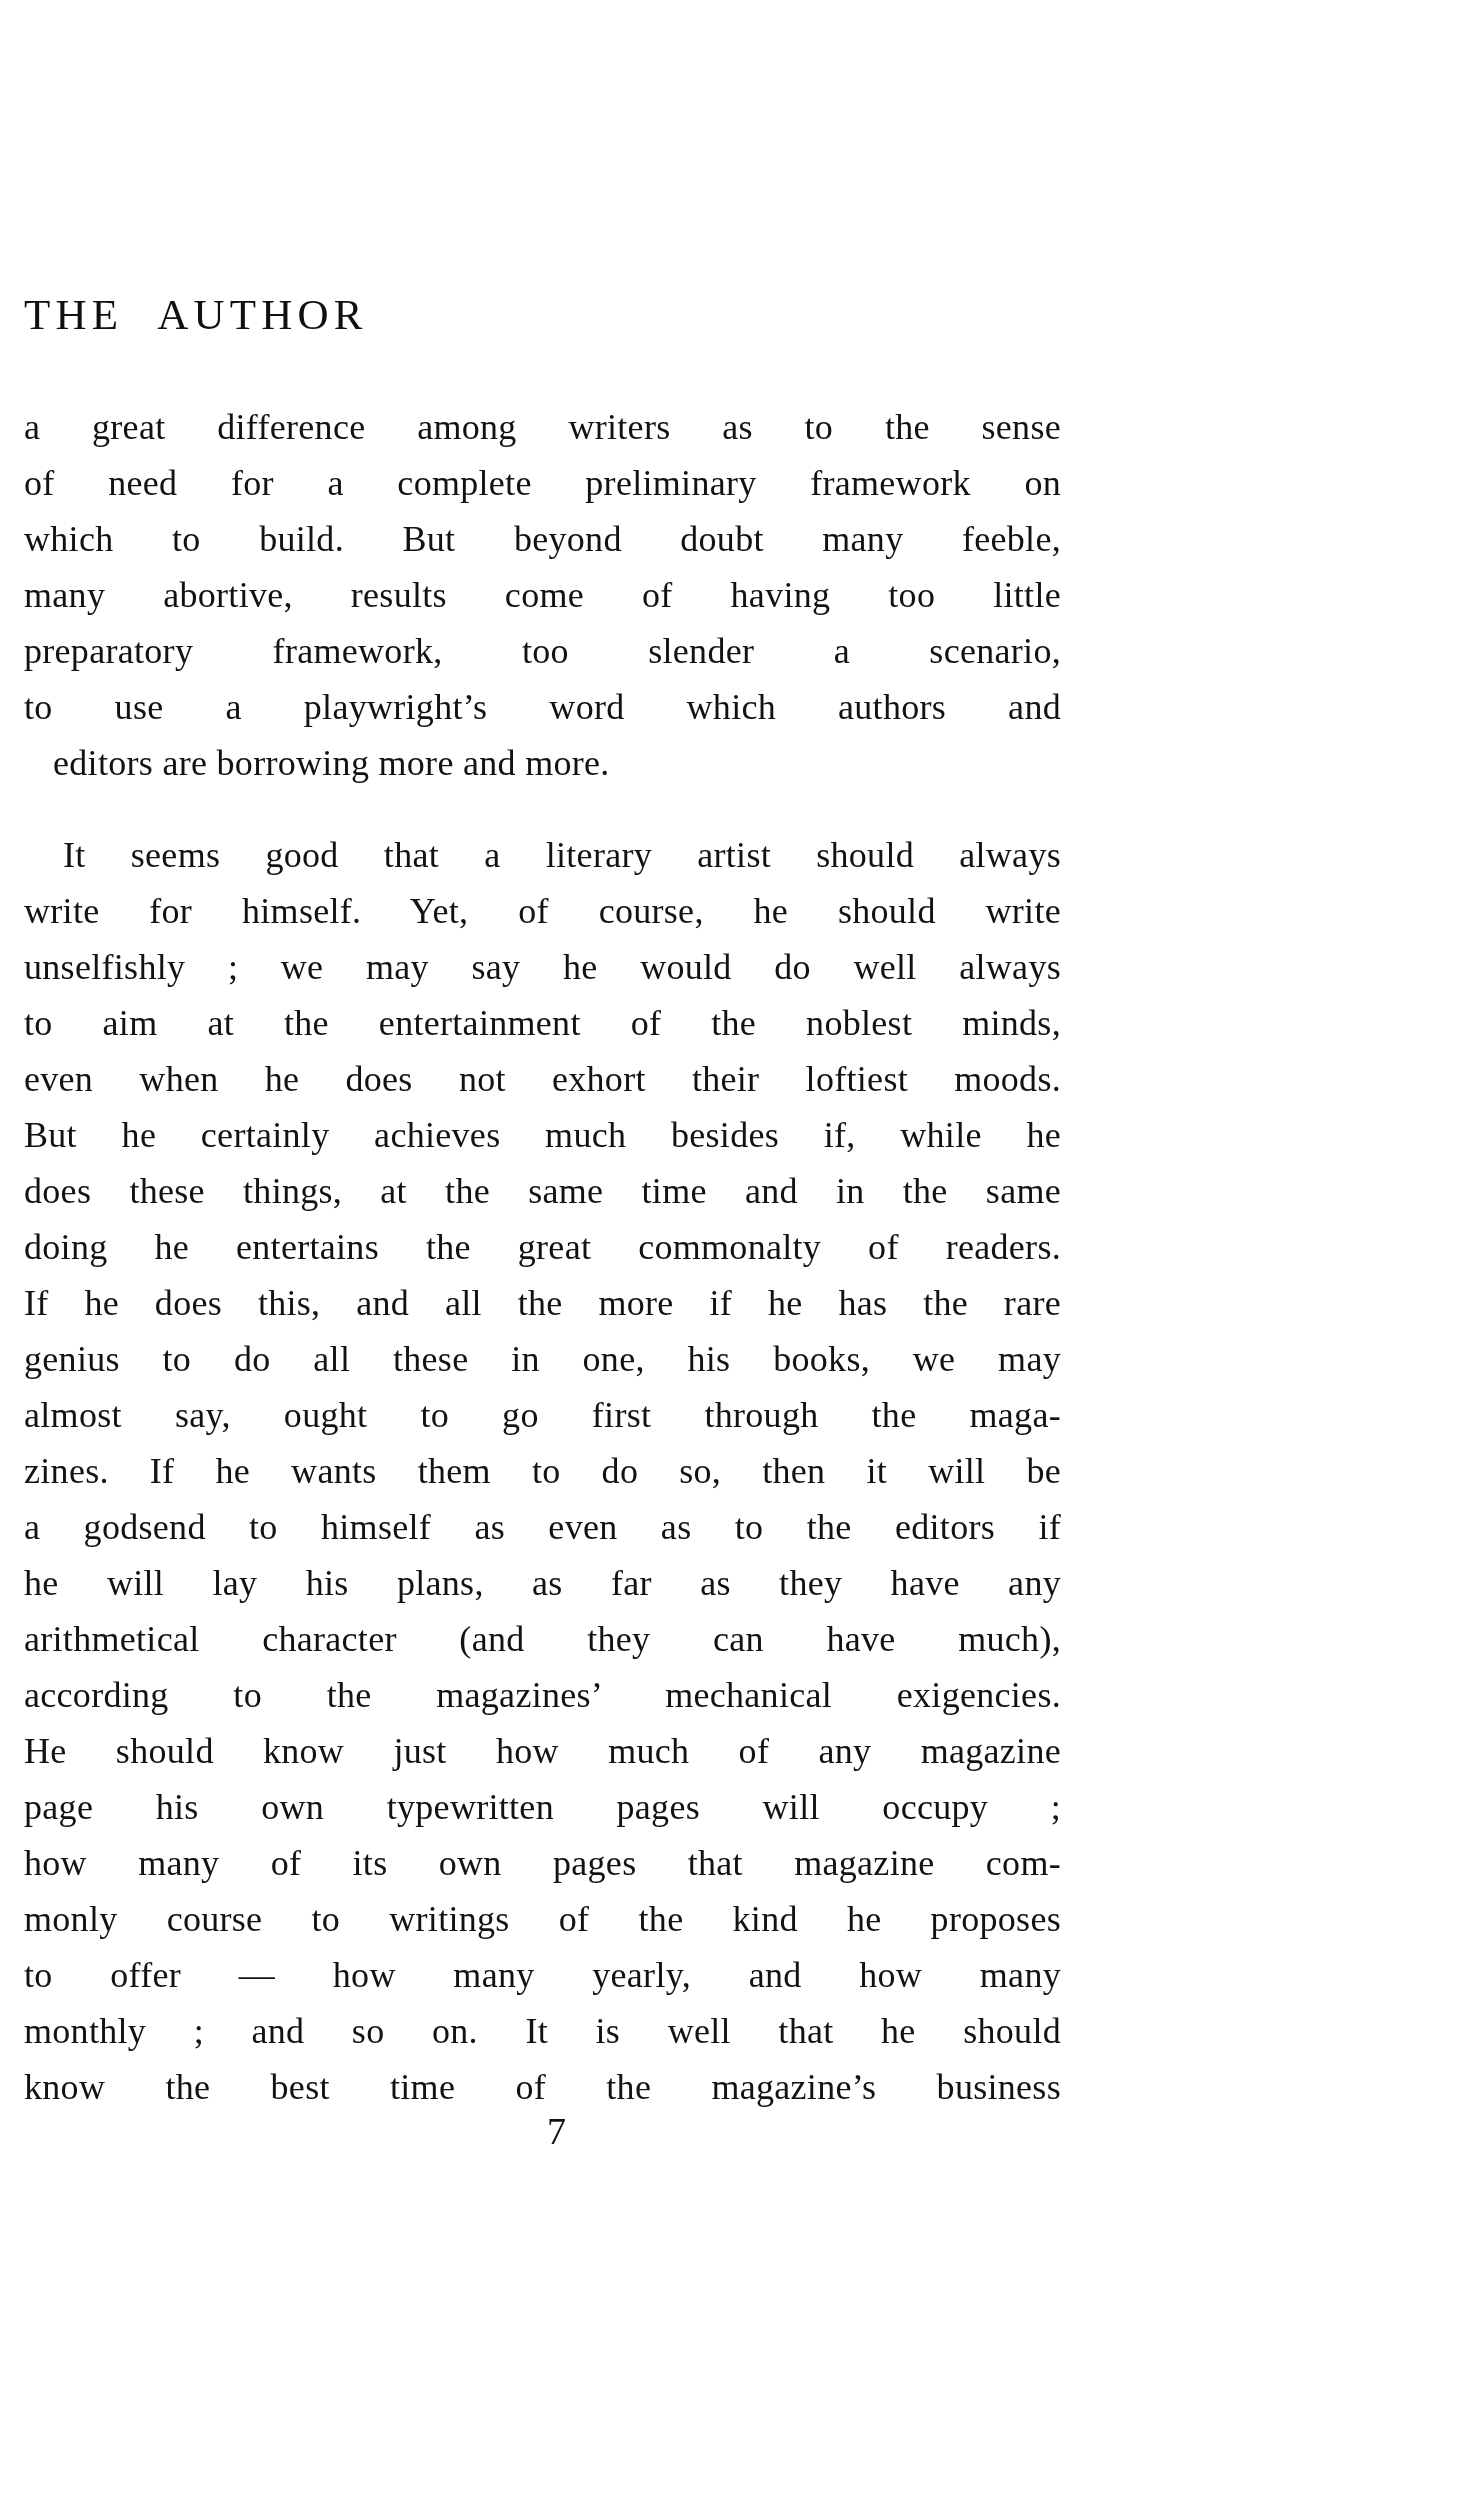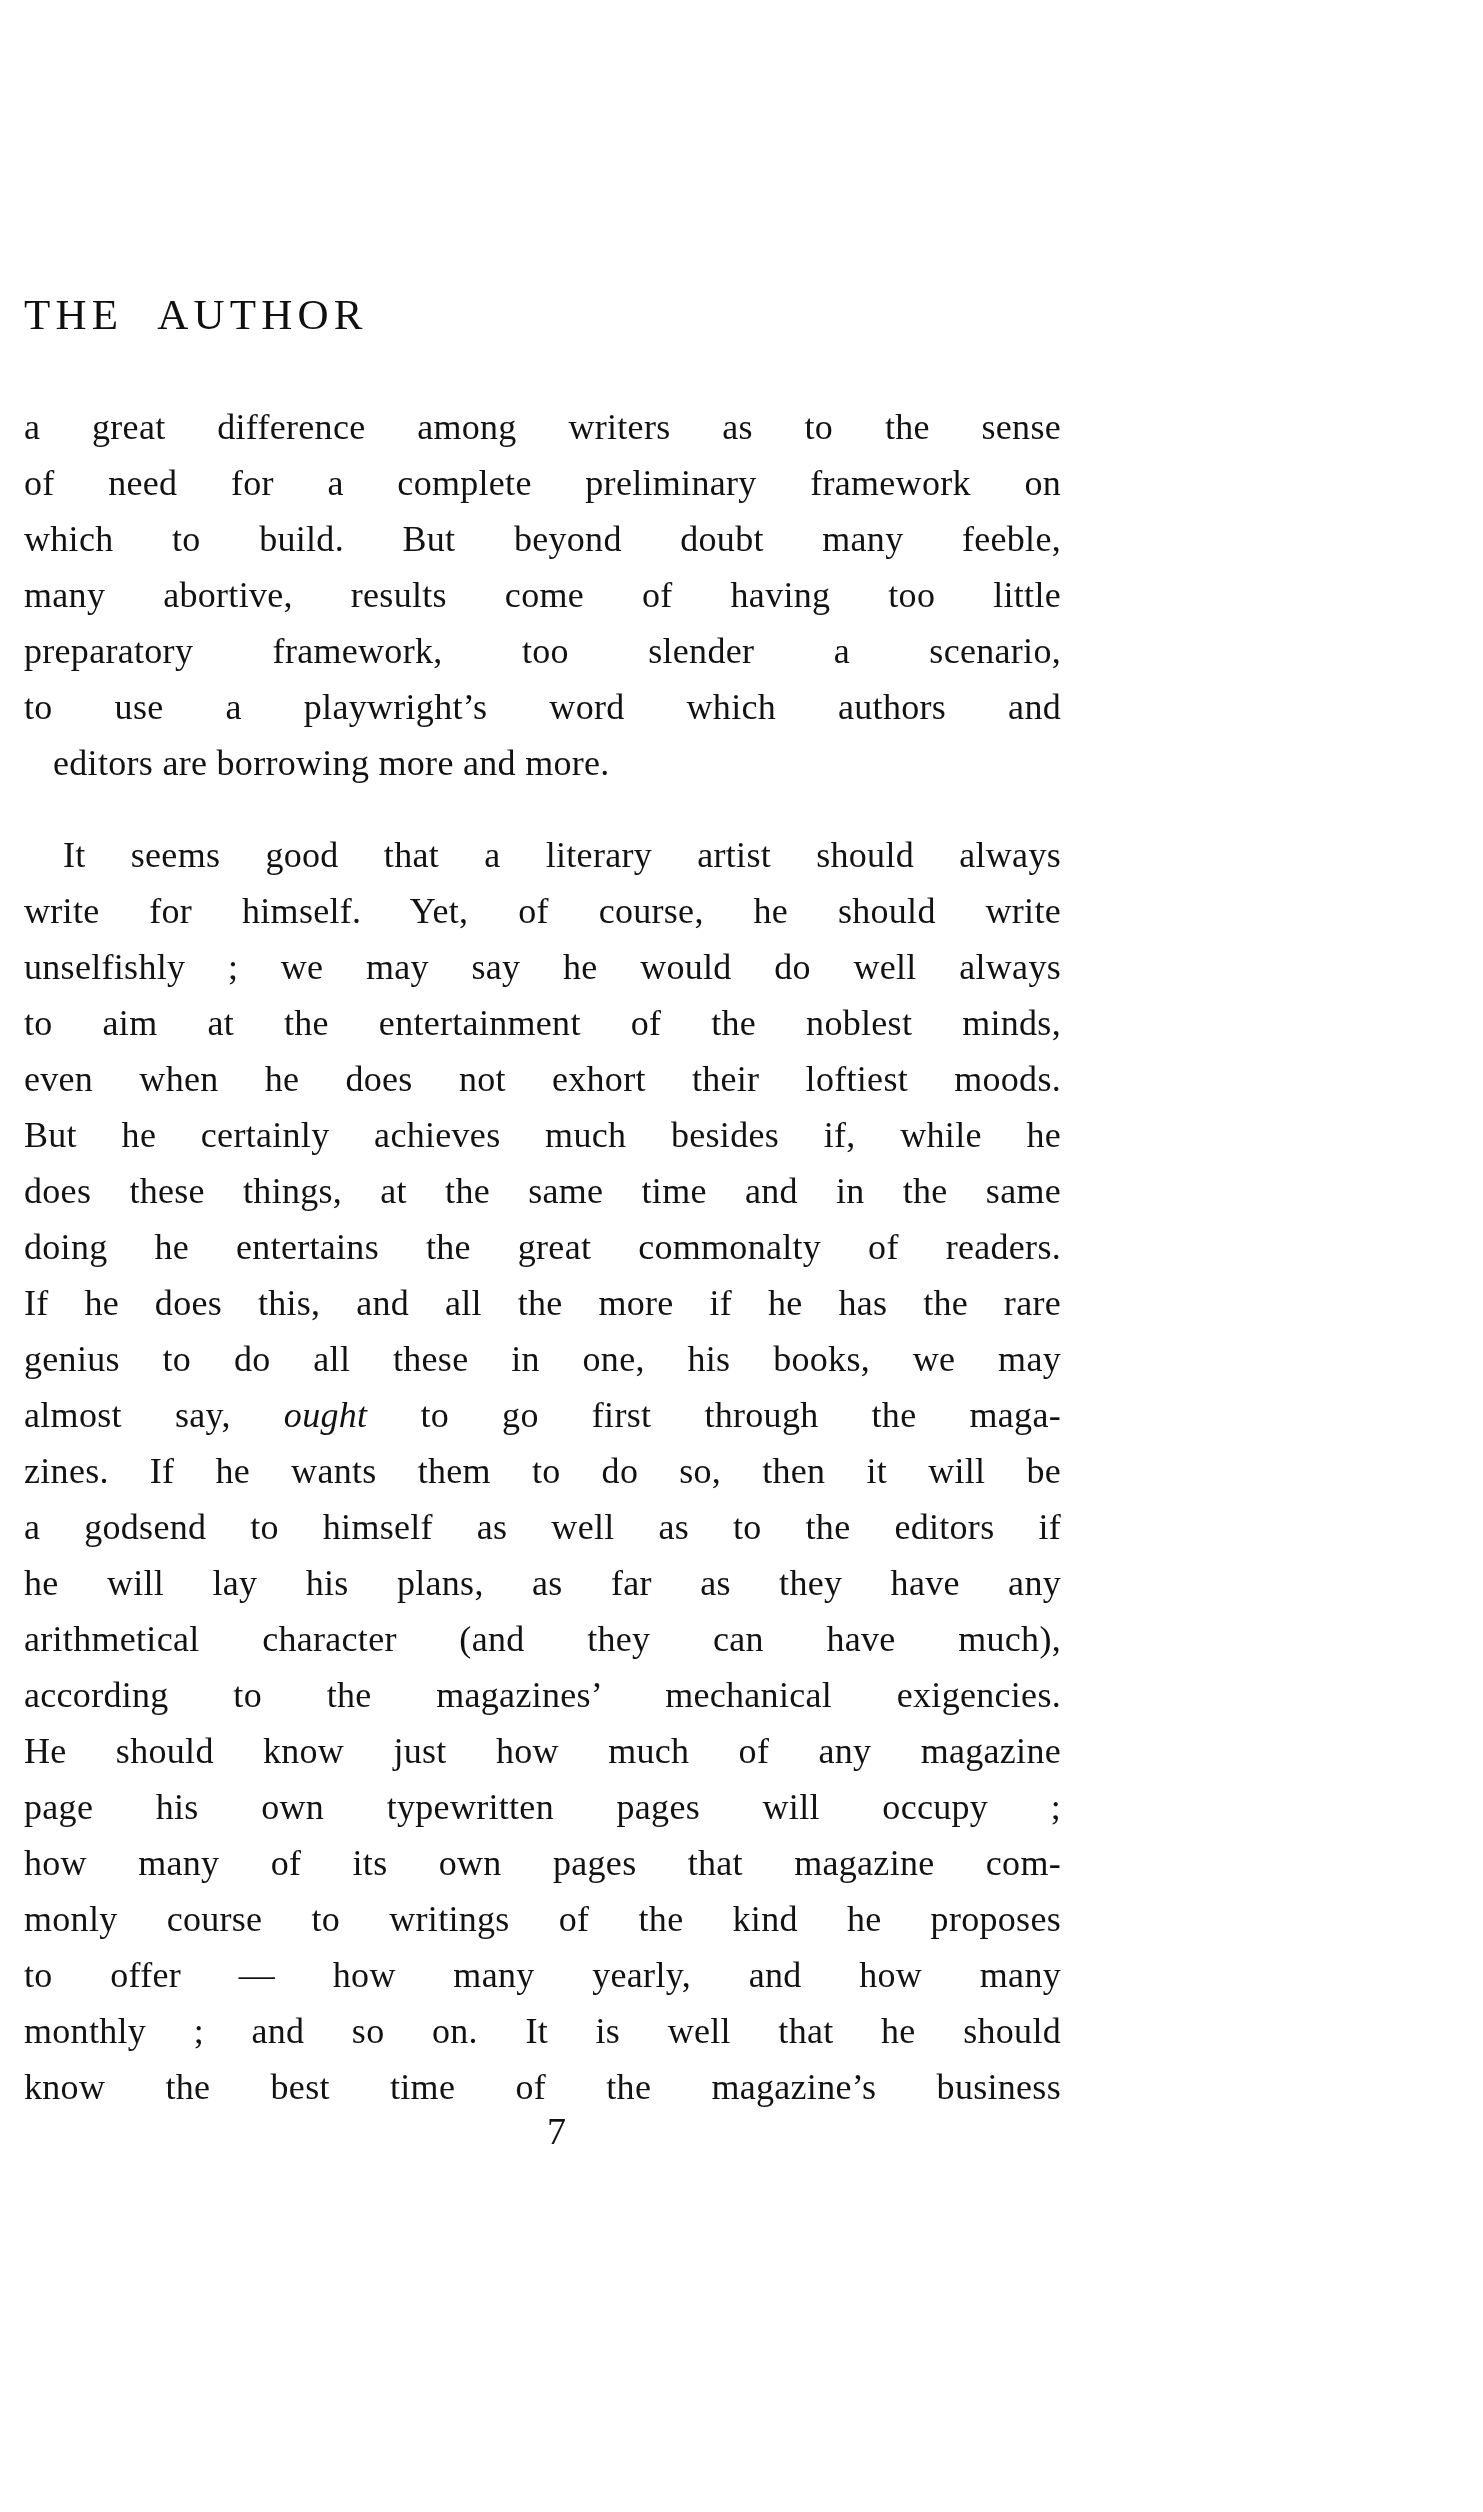--- a/index.html
+++ b/index.html
@@ -48,21 +48,20 @@
   .line.no-justify {
     text-align: left;
     text-align-last: left;
     margin-left: 29px;
   }
   .line.indent {
     padding-left: 39px;
     margin-top: 36px;
   }
   .italic {
-    font-style: italic;
   }
   .page-number {
     position: absolute;
     top: 2105px;
     left: 24px;
     width: 1065px;
     text-align: center;
     font-size: 38px;
     line-height: 52px;
     color: #121212;
@@ -87,21 +86,21 @@
       <div class="line"><span>unselfishly ;  we may say he would do well always</span></div>
       <div class="line"><span>to aim at the entertainment of the noblest minds,</span></div>
       <div class="line"><span>even when he does not exhort their loftiest moods.</span></div>
       <div class="line"><span>But he certainly achieves much besides if, while he</span></div>
       <div class="line"><span>does these things, at the same time and in the same</span></div>
       <div class="line"><span>doing he entertains the great commonalty of readers.</span></div>
       <div class="line"><span>If he does this, and all the more if he has the rare</span></div>
       <div class="line"><span>genius to do all these in one, his books, we may</span></div>
       <div class="line"><span>almost say, </span><span class="italic">ought</span><span> to go first through the maga-</span></div>
       <div class="line"><span>zines.  If he wants them to do so, then it will be</span></div>
-      <div class="line"><span>a godsend to himself as well as to the editors if</span></div>
+      <div class="line"><span>a godsend to himself as even as to the editors if</span></div>
       <div class="line"><span>he will lay his plans, as far as they have any</span></div>
       <div class="line"><span>arithmetical character (and they can have much),</span></div>
       <div class="line"><span>according to the magazines’ mechanical exigencies.</span></div>
       <div class="line"><span>He should know just how much of any magazine</span></div>
       <div class="line"><span>page his own typewritten pages will occupy ;</span></div>
       <div class="line"><span>how many of its own pages that magazine com-</span></div>
       <div class="line"><span>monly course to writings of the kind he proposes</span></div>
       <div class="line"><span>to offer — how many yearly, and how many</span></div>
       <div class="line"><span>monthly ;  and so on.  It is well that he should</span></div>
       <div class="line"><span>know the best time of the magazine’s business</span></div>

